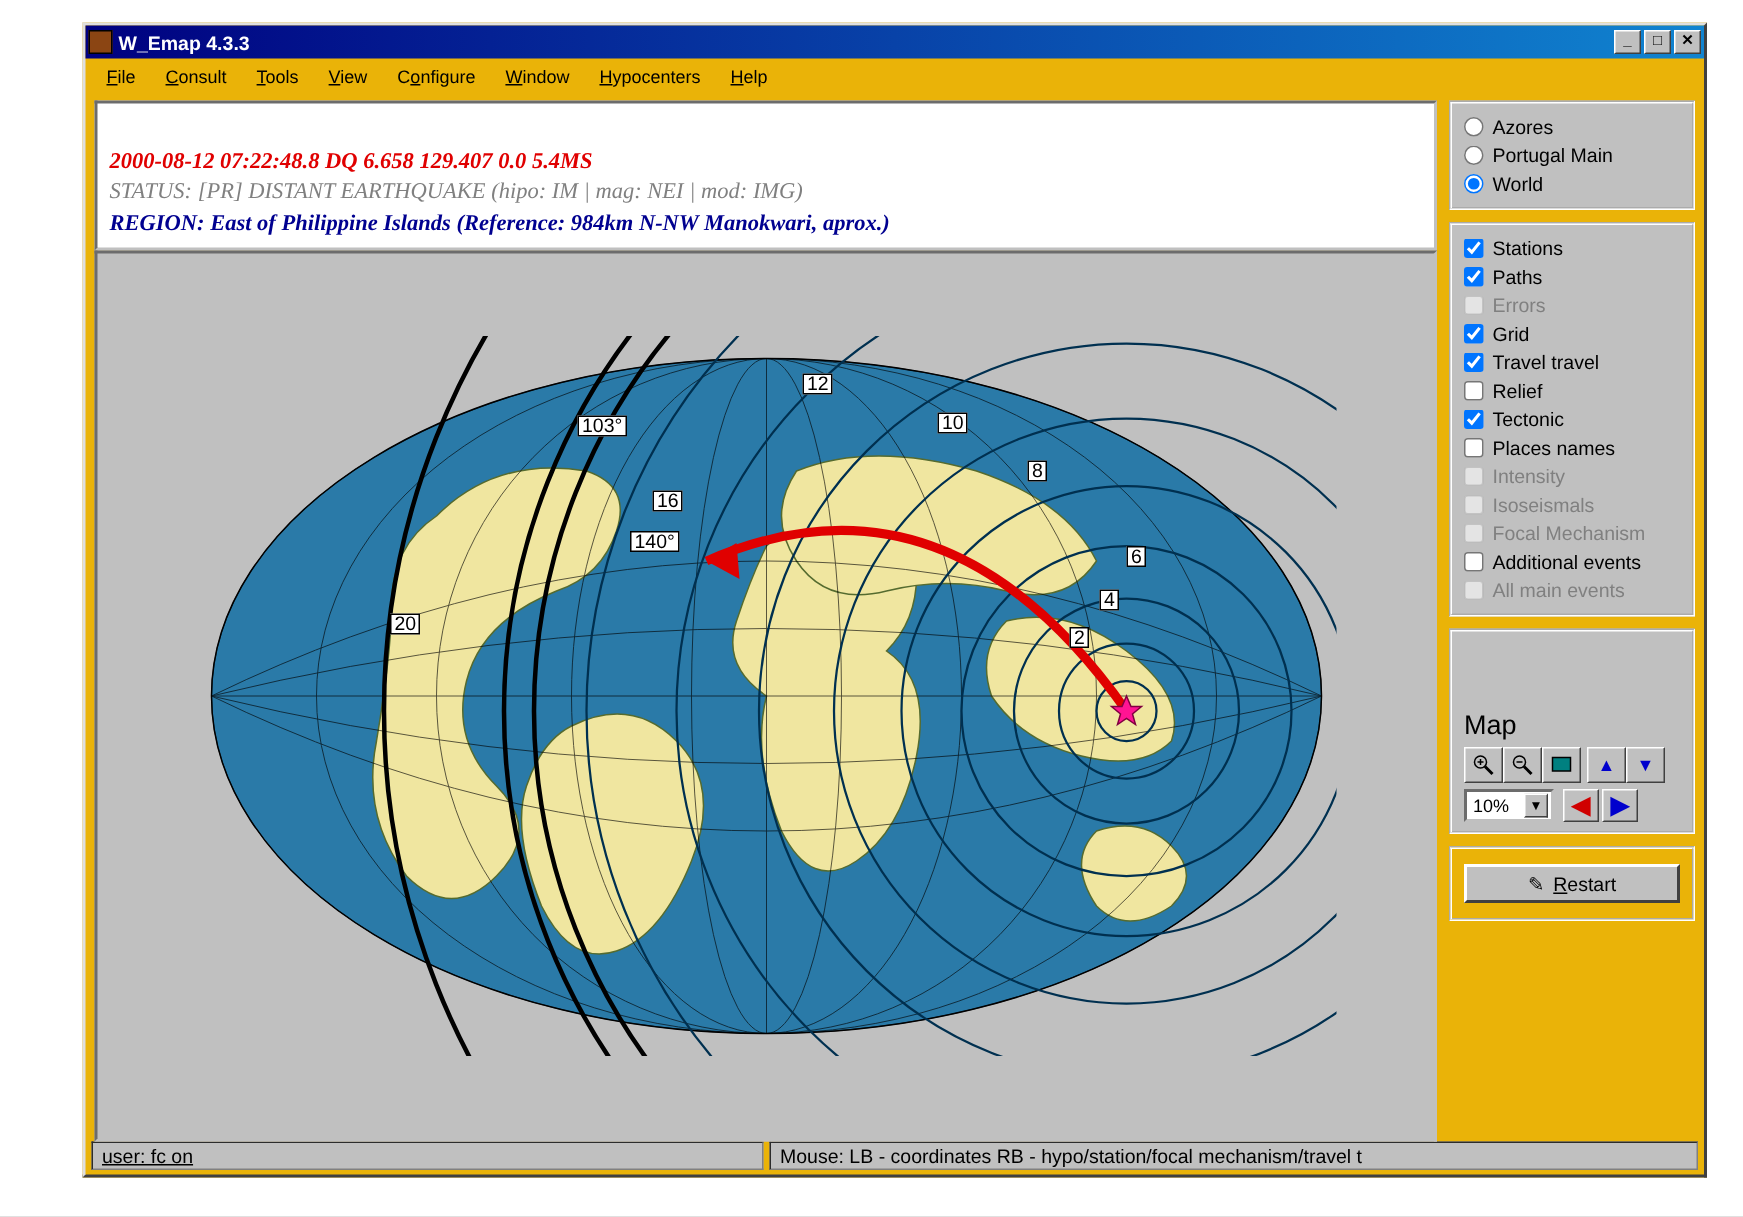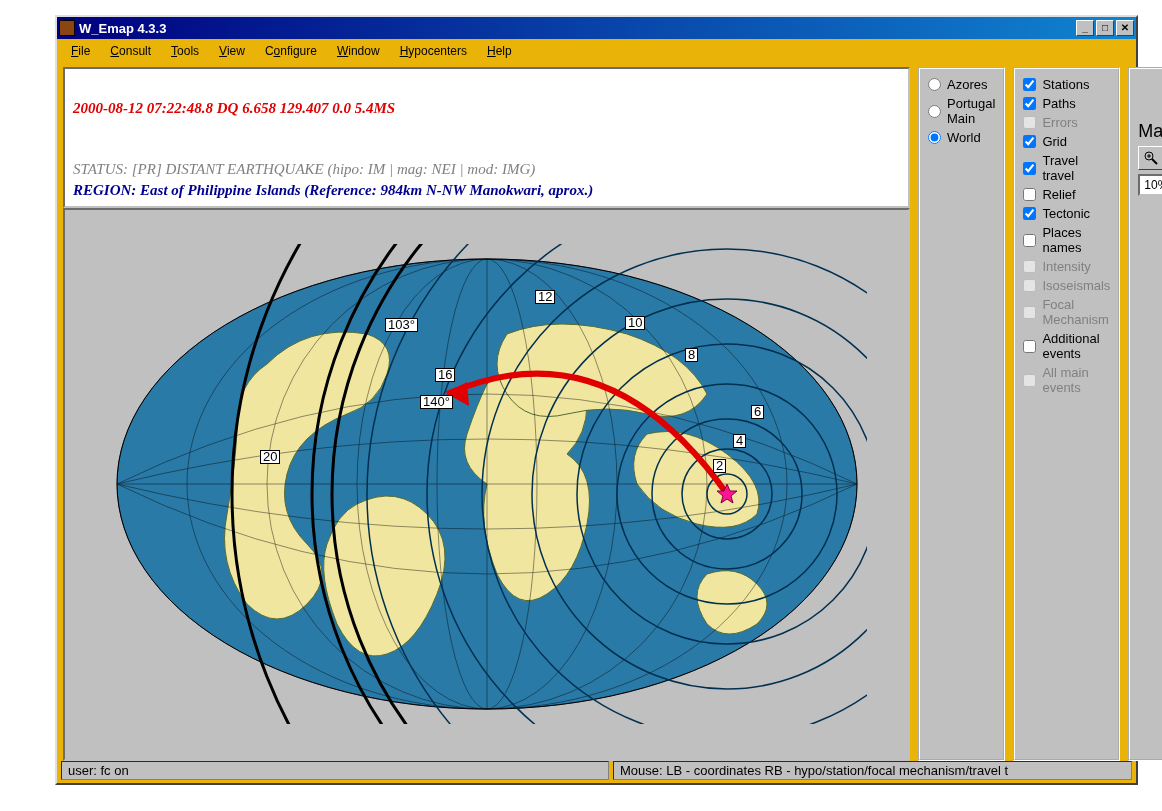--- a/index.html
+++ b/index.html
@@ -78,38 +78,38 @@
     .info-box {
       border: 2px inset #c0c0c0;
       background: #fff;
       padding: 6px 8px;
       font-family: "Times New Roman", serif;
       font-style: italic;
       font-size: 15px;
       line-height: 1.35;
     }
     .info-l1 { color: #e00000; font-weight: bold; margin-top: 23px; }
-    .info-l2 { color: #808080; margin-top: 41px; }
+    .info-l2 { color: #808080; }
     .info-l3 { color: #000090; font-weight: bold; }
     .info-l4 { color: #000090; }
     .map-box {
       flex: 1;
       border: 2px inset #c0c0c0;
       background: #c0c0c0;
       margin-top: 0;
       display: flex;
       align-items: center;
       justify-content: center;
       overflow: hidden;
       position: relative;
     }
     .side-col {
-      width: 212px;
-      display: flex;
-      flex-direction: row;
+      width: 164px;
+      display: flex;
+      flex-direction: column;
       gap: 8px;
     }
     .panel {
       border: 2px groove #fff;
       background: #c0c0c0;
       padding: 6px 8px;
     }
     .radio-row, .check-row {
       display: flex;
       align-items: center;
@@ -181,21 +181,21 @@
       gap: 4px;
       padding: 0 4px 3px 4px;
     }
     .status-cell {
       border: 1px inset #808080;
       background: #c0c0c0;
       padding: 2px 6px;
       font-size: 13px;
       display:flex; align-items:center;
     }
-    .status-cell.left { width: 548px; }
+    .status-cell.left { width: 448px; text-decoration: underline; }
     .status-cell.right { flex: 1; }
     .lbh {
       position:absolute;
       font-family:Arial,sans-serif;
       font-size:13px;
       background:#fff;
       border:1px solid #000;
       padding:0 2px;
       line-height:12px;
     }

